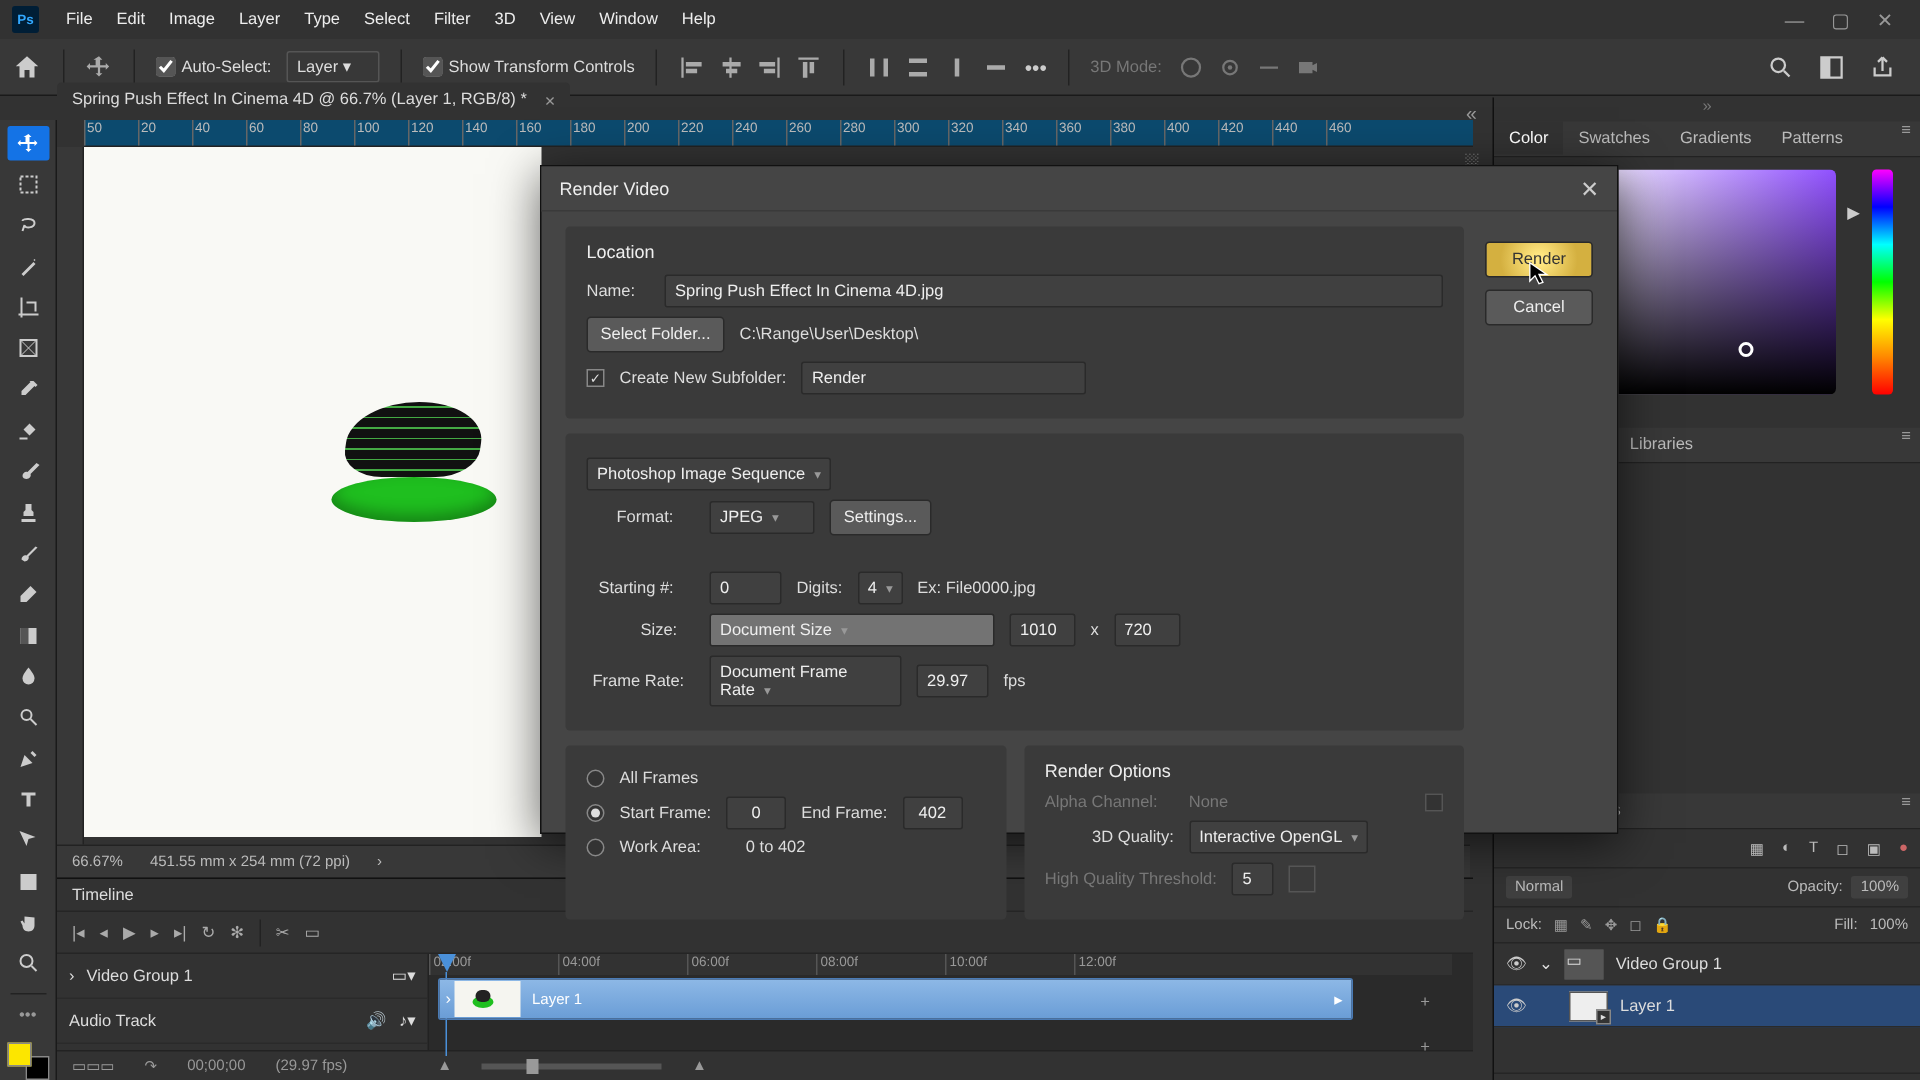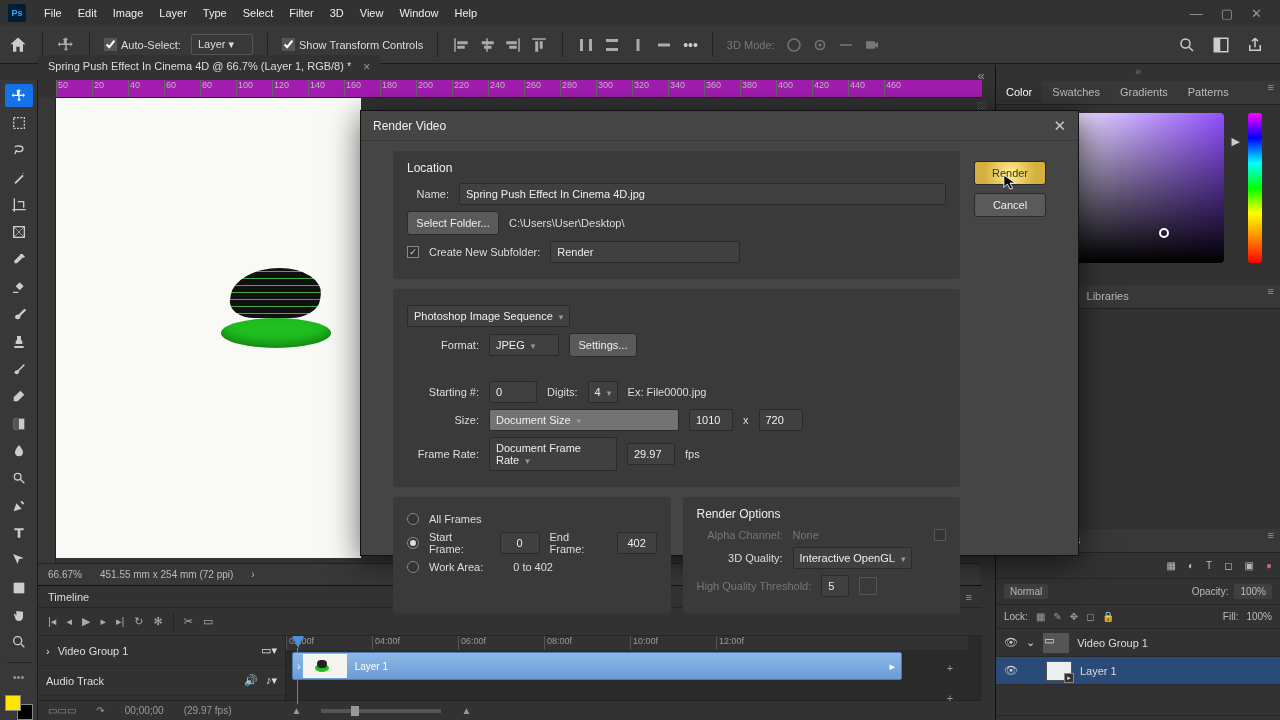--- a/index.html
+++ b/index.html
@@ -29,43 +29,43 @@
 .doc-tab .close { color:#999; font-size:12px;}
 
 
 .toolbar { width:38px; background:#383838; display:flex; flex-direction:column; align-items:center; padding-top:4px; gap:4px; border-right:1px solid #1a1a1a; position:absolute; top:80px; left:0; bottom:0;}
 .tool { width:28px; height:26px; display:flex; align-items:center; justify-content:center; color:#ccc; border-radius:2px;}
 .tool.active { background:#1473e6; color:#fff; }
 .tool svg { width:16px; height:16px; }
 .color-swatches { margin-top: 8px; position:relative; width:28px; height:28px;}
 .swatch-fg { position:absolute; width:16px; height:16px; background:#fce600; border:1px solid #888; top:0; left:0;}
 .swatch-bg { position:absolute; width:16px; height:16px; background:#000; border:1px solid #888; bottom:0; right:0;}
-.ruler-h { height:18px; background:#a21caf; position:absolute; top:80px; left:56px; right:298px; display:flex; font-size:9px; color:#bbb; overflow:hidden; border-bottom:1px solid #222;}
+.ruler-h { height:18px; background:#0c4a6e; position:absolute; top:80px; left:56px; right:298px; display:flex; font-size:9px; color:#bbb; overflow:hidden; border-bottom:1px solid #222;}
 .ruler-h .tick { flex:0 0 36px; position:relative; text-align:left; padding-left:2px;}
 .ruler-h .tick::before { content:''; position:absolute; left:0; top:0; width:1px; height:18px; background:#666;}
 .ruler-v { width:18px; background:#383838; position:absolute; top:98px; left:38px; bottom:143px; border-right:1px solid #222;}
 .canvas { position:absolute; left:56px; top:98px; width:305px; height:460px; background:#f9f9f5; }
 .spring-img { position:absolute; top:170px; left:165px; width:130px; height:80px; }
 .spring-body { position:absolute; width:90px; height:50px; top:0; left:10px; background: repeating-linear-gradient(180deg,#111 0 3px,#4a4 3px 4px,#111 4px 7px); border-radius: 50px 50px 30px 30px / 30px 30px 20px 20px; transform:skewX(-8deg);}
 .spring-base { position:absolute; width:110px; height:30px; bottom:0; left:0; background:#1fbf1f; border-radius:50%; box-shadow: inset 0 -5px 10px rgba(0,0,0,0.3);}
 
 
 .dialog { position:absolute; left:360px; top:110px; width:719px; height:446px; background:#454545; border:1px solid #111; box-shadow: 0 6px 30px rgba(0,0,0,0.6); z-index:50; }
 .dialog-title { height:30px; background:#454545; display:flex; align-items:center; padding:0 12px; color:#eee; border-bottom:1px solid #3a3a3a; font-size:12px;}
 .dialog-close { margin-left:auto; color:#ccc; font-size:15px; cursor:default;}
-.dialog-body { padding: 10px 32px; display:flex; gap:14px;}
+.dialog-body { padding: 10px 16px; display:flex; gap:14px;}
 .dialog-main { flex:1;}
 .dialog-side { width:72px; display:flex; flex-direction:column; gap:8px; padding-top:10px;}
 .dlg-button { background:#5a5a5a; border:1px solid #2a2a2a; color:#eee; padding:5px 8px; border-radius:3px; font-size:11px; text-align:center;}
 .dlg-button.highlight { background:radial-gradient(circle,#ffe680 10%,#d4b040 70%); color:#333; position:relative;}
 .cursor-arrow { position:absolute; top:12px; left:28px; width:14px; height:18px;}
 .section { background:#3a3a3a; border-radius:3px; padding:10px 14px; margin-bottom:10px;}
 .section-title { font-size:12px; color:#eee; margin-bottom:8px;}
 .form-row { display:flex; align-items:center; gap:10px; margin:6px 0; font-size:11px; color:#ddd;}
-.form-label { text-align:right;}
+.form-label { text-align:left;}
 .form-input { background:#404040; border:1px solid #2a2a2a; color:#eee; padding:4px 6px; font-size:11px; border-radius:2px;}
 .form-select { background:#404040; border:1px solid #2a2a2a; color:#eee; padding:4px 6px; font-size:11px; border-radius:2px; position:relative;}
 .form-select::after { content:'▾'; margin-left:6px; font-size:9px; color:#999;}
 .checkbox { width:12px; height:12px; border:1px solid #888; background:#333; display:inline-flex; align-items:center; justify-content:center; font-size:9px; color:#ddd;}
 .radio { width:12px; height:12px; border:1px solid #888; border-radius:50%; background:#333; display:inline-flex; align-items:center; justify-content:center;}
 .radio.checked::after { content:''; width:6px; height:6px; background:#ddd; border-radius:50%;}
 .bottom-row { display:flex; gap:12px;}
 .range-section, .renderopt-section { flex:1; background:#3a3a3a; border-radius:3px; padding:10px 14px;}
 .disabled { color:#777;}
 
@@ -399,21 +399,21 @@
     <div class="dialog-main">
 
       <div class="section">
         <div class="section-title">Location</div>
         <div class="form-row">
           <span class="form-label" style="width:42px;">Name:</span>
           <div class="form-input" style="flex:1;">Spring Push Effect In Cinema 4D.jpg</div>
         </div>
         <div class="form-row">
           <div class="dlg-button" style="width:92px;">Select Folder...</div>
-          <span>C:\Users\User\Desktop\</span>
+          <span>C:\Range\User\Desktop\</span>
         </div>
         <div class="form-row">
           <span class="checkbox">✓</span>
           <span>Create New Subfolder:</span>
           <div class="form-input" style="width:190px;">Render</div>
         </div>
       </div>
 
       <div class="section">
         <div class="form-row">

